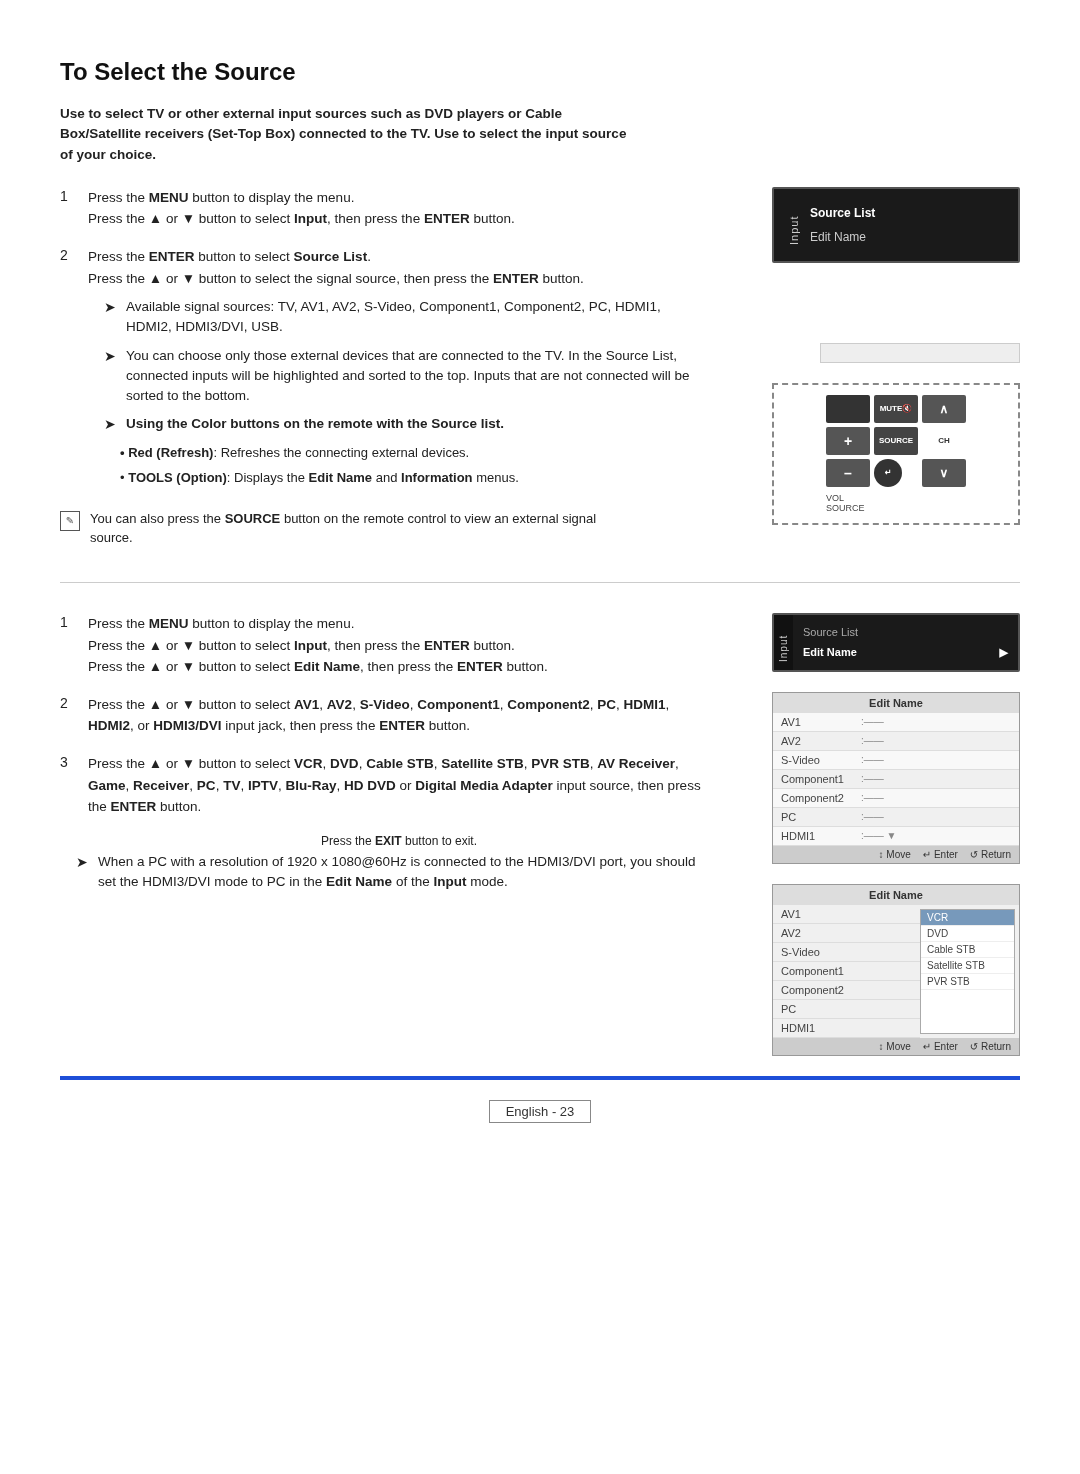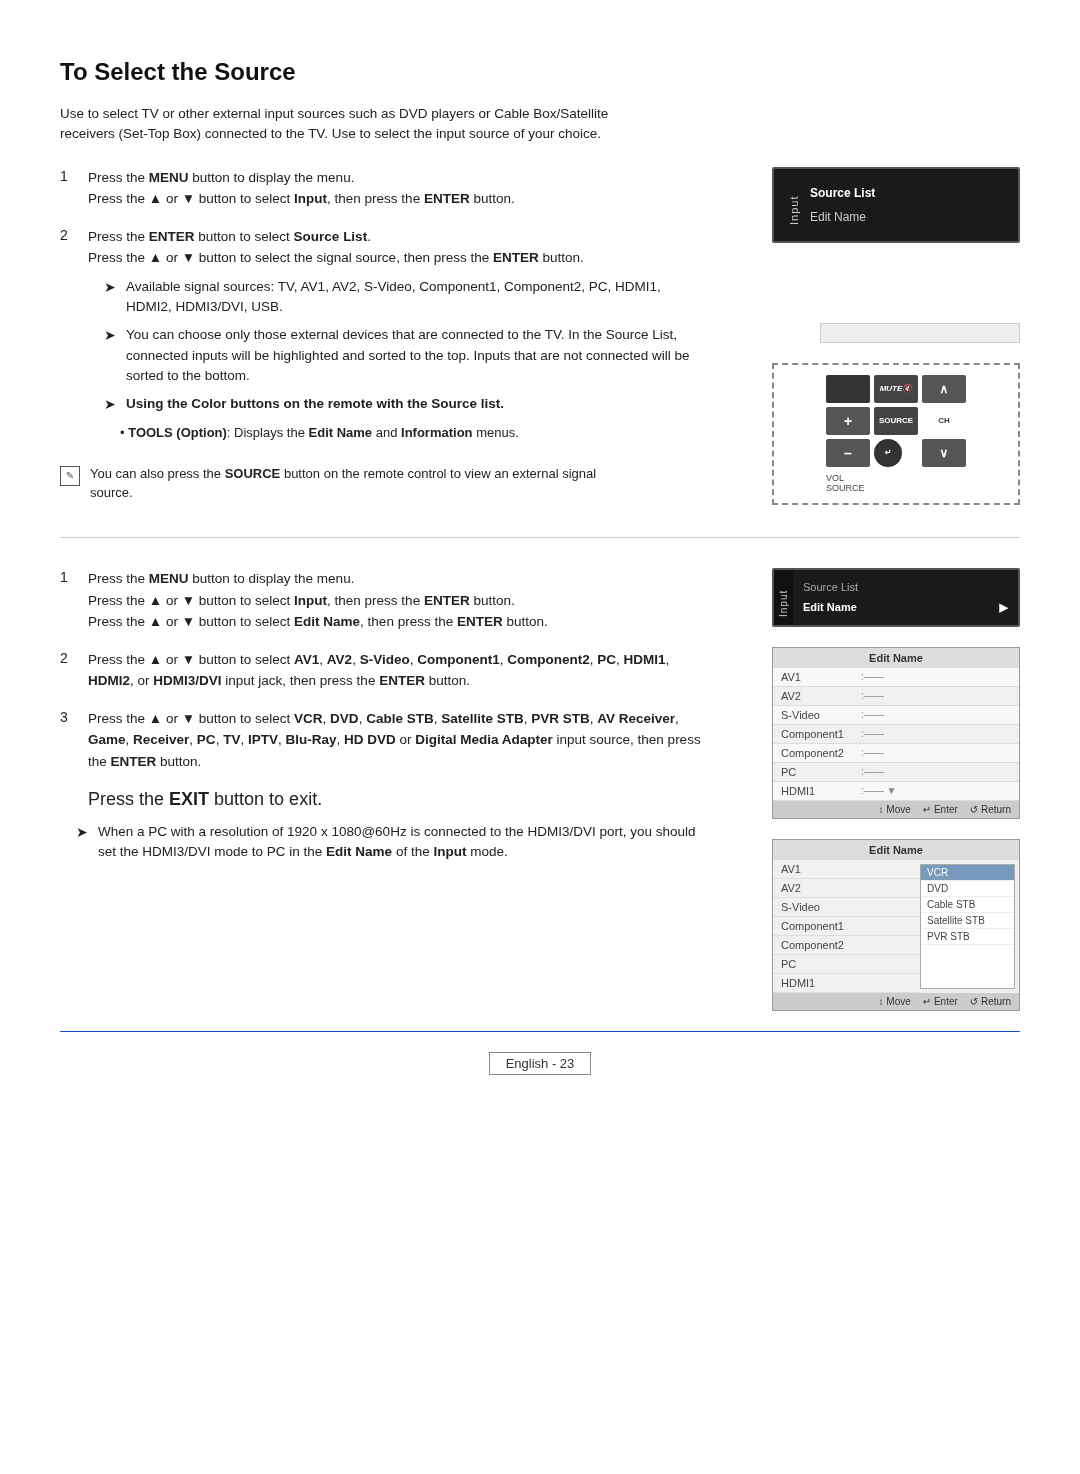--- a/index.html
+++ b/index.html
@@ -20,21 +20,21 @@
     
     .section-title {
       font-size: 24px;
       font-weight: bold;
       margin-bottom: 18px;
       color: #111;
     }
 
     
     .intro-bold {
-      font-weight: normal;
+      font-weight: bold;
       font-size: 13.5px;
       margin-bottom: 22px;
       line-height: 1.5;
       max-width: 580px;
     }
 
     
     .section-row {
       display: flex;
       align-items: flex-start;
@@ -202,21 +202,21 @@
       border-radius: 2px;
       min-height: 28px;
       display: flex;
       align-items: center;
       justify-content: center;
       font-weight: bold;
     }
 
     .remote-btn.plus { background: #555; font-size: 14px; font-weight: bold; }
     .remote-btn.minus { background: #555; font-size: 14px; font-weight: bold; }
-    .remote-btn.mute-icon { background: #444; font-size: 8px; font-style: italic; }
+    .remote-btn.mute-icon { background: #444; font-size: 8px; }
     .remote-btn.up-arrow { background: #555; font-size: 12px; }
     .remote-btn.down-arrow { background: #555; font-size: 12px; }
     .remote-btn.source-lbl { background: #444; font-size: 8px; }
     .remote-btn.ch-lbl { background: transparent; color: #333; font-size: 8px; border: none; }
     .remote-btn.enter-btn { background: #333; font-size: 8px; border-radius: 50%; width: 28px; height: 28px; }
 
     
     .menu-box-2 {
       width: 248px;
       background: #1a1a1a;
@@ -361,21 +361,21 @@
       border-top: 1px solid #ccc;
       margin: 30px 0;
     }
 
     
     .page-footer {
       text-align: center;
       padding: 20px 0 10px 0;
       font-size: 13px;
       color: #333;
-      border-top: 1px solid #1d4ed8;
+      border-top: 4px solid #1d4ed8;
       margin-top: 20px;
     }
 
     .footer-badge {
       display: inline-block;
       border: 1px solid #888;
       padding: 3px 16px;
       font-size: 13px;
       color: #333;
     }
@@ -441,20 +441,23 @@
             </div>
             <div class="arrow-item">
               <span class="arrow-sym">➤</span>
               <span>You can choose only those external devices that are connected to the TV. In the Source List, connected inputs will be highlighted and sorted to the top. Inputs that are not connected will be sorted to the bottom.</span>
             </div>
             <div class="arrow-item">
               <span class="arrow-sym">➤</span>
               <span class="arrow-item-bold">Using the Color buttons on the remote with the Source list.</span>
             </div>
             <div class="sub-bullet">
+              <b>• Red (Refresh)</b>: Refreshes the connecting external devices.
+            </div>
+            <div class="sub-bullet">
               • <b>TOOLS (Option)</b>: Displays the <b>Edit Name</b> and <b>Information</b> menus.
             </div>
           </div>
         </div>
 
         <div class="note-row">
           <div class="note-icon">✎</div>
           <span>You can also press the <b>SOURCE</b> button on the remote control to view an external signal source.</span>
         </div>
 
@@ -529,21 +532,21 @@
 
         <div class="step">
           <span class="step-num">3</span>
           <div class="step-content">
             Press the ▲ or ▼ button to select <b>VCR</b>, <b>DVD</b>, <b>Cable STB</b>, <b>Satellite STB</b>, <b>PVR</b>
             <b>STB</b>, <b>AV Receiver</b>, <b>Game</b>, <b>Receiver</b>, <b>PC</b>, <b>TV</b>, <b>IPTV</b>, <b>Blu-Ray</b>, <b>HD DVD</b> or
             <b>Digital Media Adapter</b> input source, then press the <b>ENTER</b> button.
           </div>
         </div>
 
-        <div style="padding-left:28px; margin-bottom:12px; font-size:18px;">
+        <div style="padding-left:28px; margin-bottom:4px; font-size:12px;text-align:center;">
           Press the <b>EXIT</b> button to exit.
         </div>
 
         <div class="arrow-item">
           <span class="arrow-sym">➤</span>
           <span>When a PC with a resolution of 1920 x 1080@60Hz is connected to the HDMI3/DVI port, you should set the HDMI3/DVI mode to PC in the <b>Edit Name</b> of the <b>Input</b> mode.</span>
         </div>
 
       </div>
 

